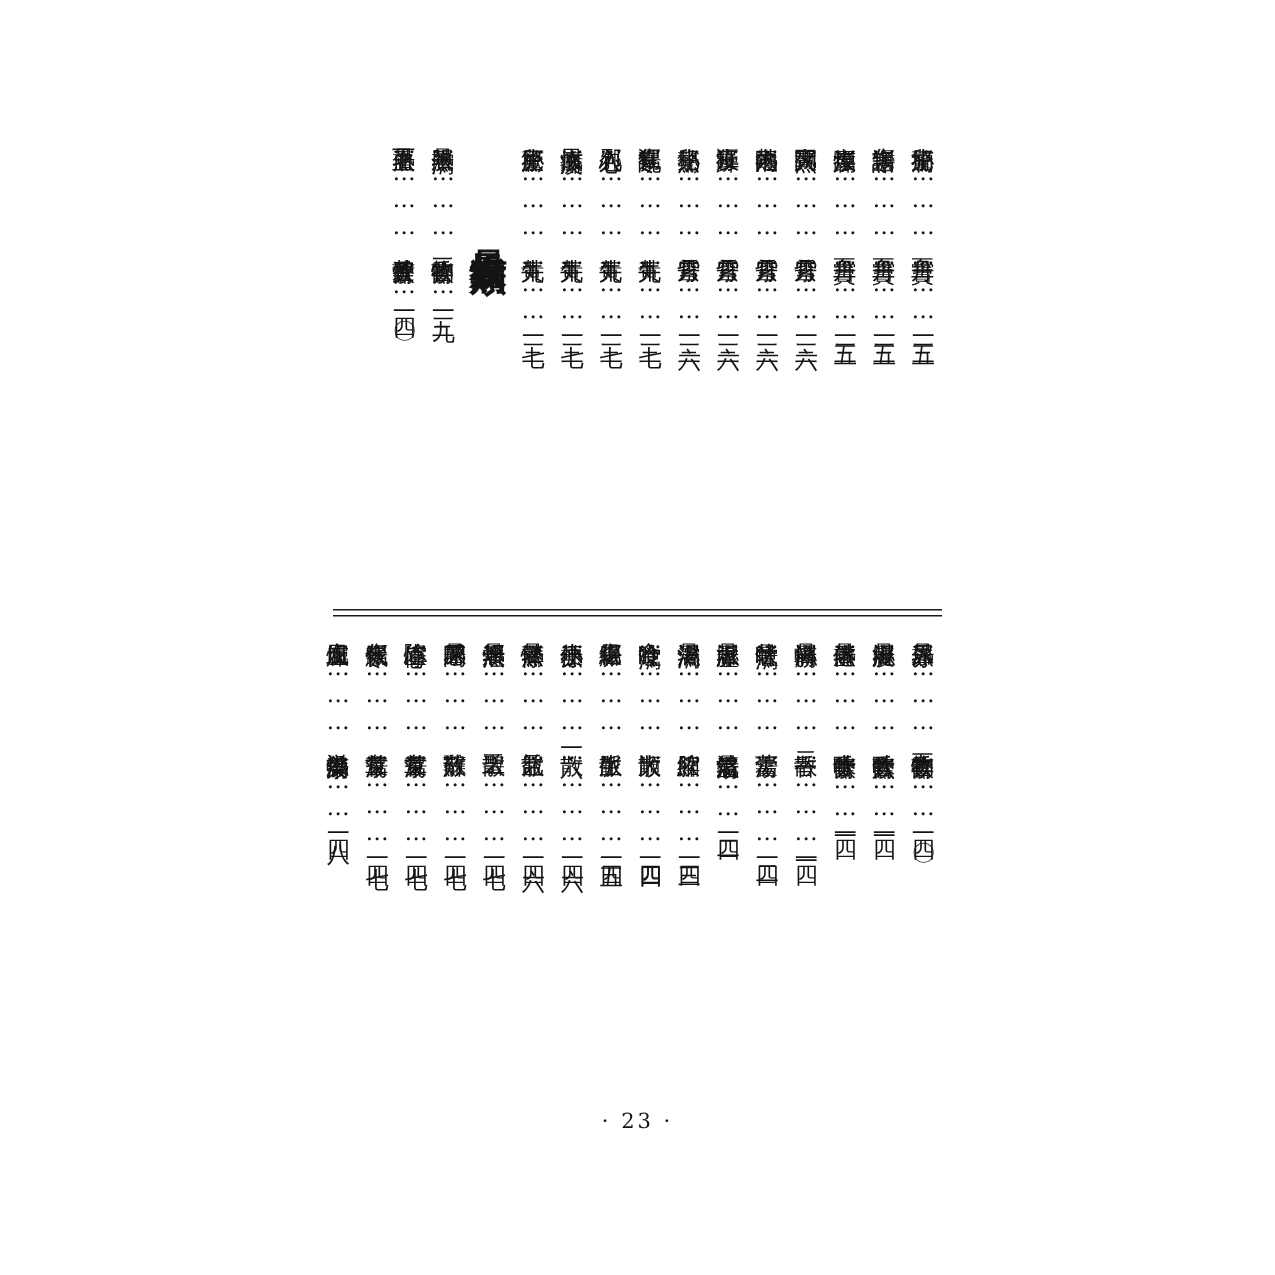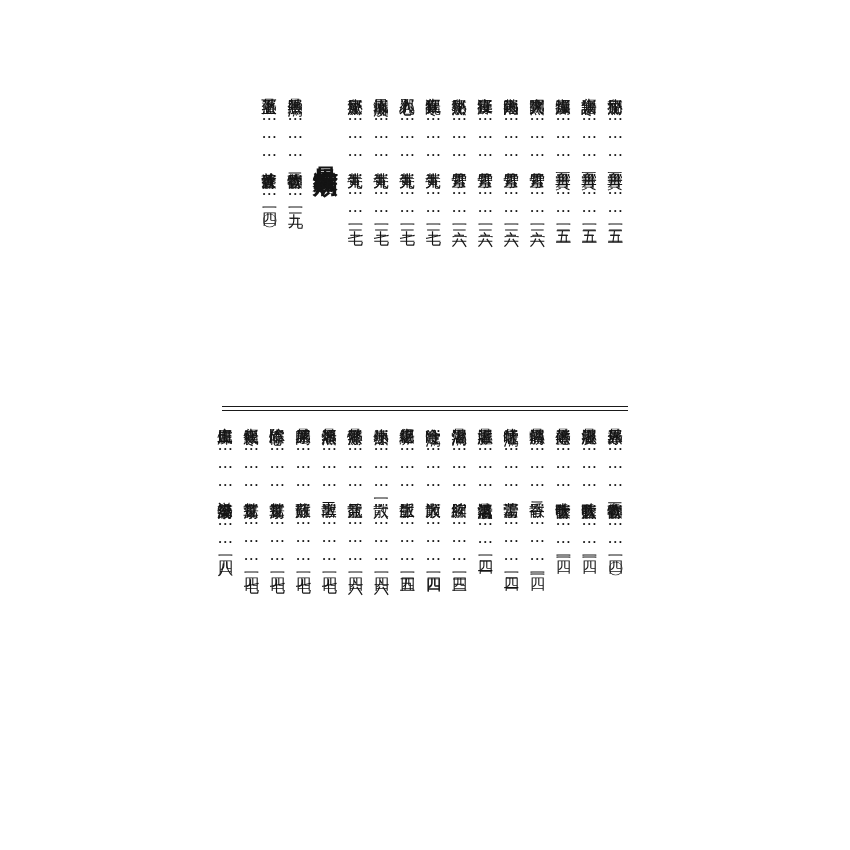--- a/index.html
+++ b/index.html
@@ -320,13 +320,14 @@
       </div>
       <div class="entry">
         <div class="vtext title-part">血虛風燥</div>
         <div class="dots">…………</div>
         <div class="vtext rx-part">滋燥養榮湯</div>
         <div class="dots">………</div>
         <div class="page-part">一四八</div>
       </div>
     </div>
 
+  <div class="footer">·  23  ·</div>
 </div>
 
 </body></html>

